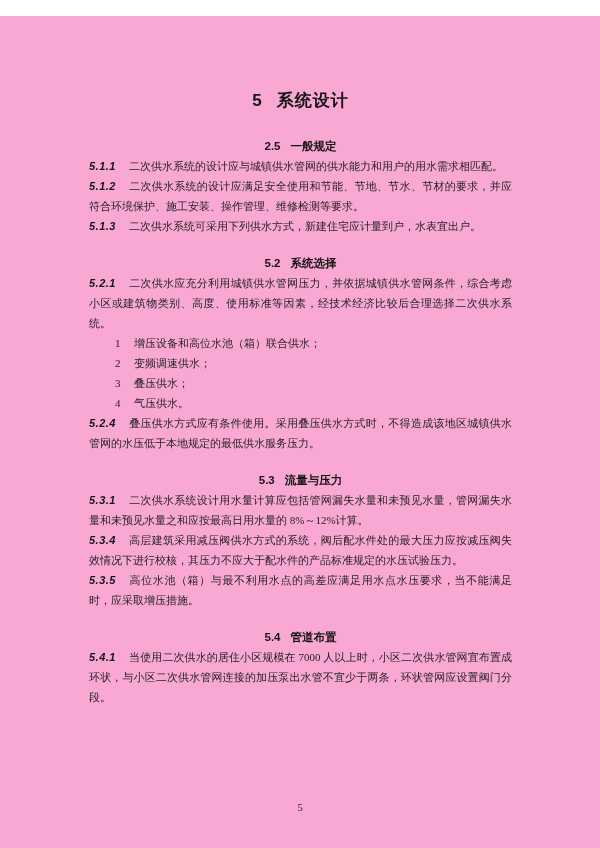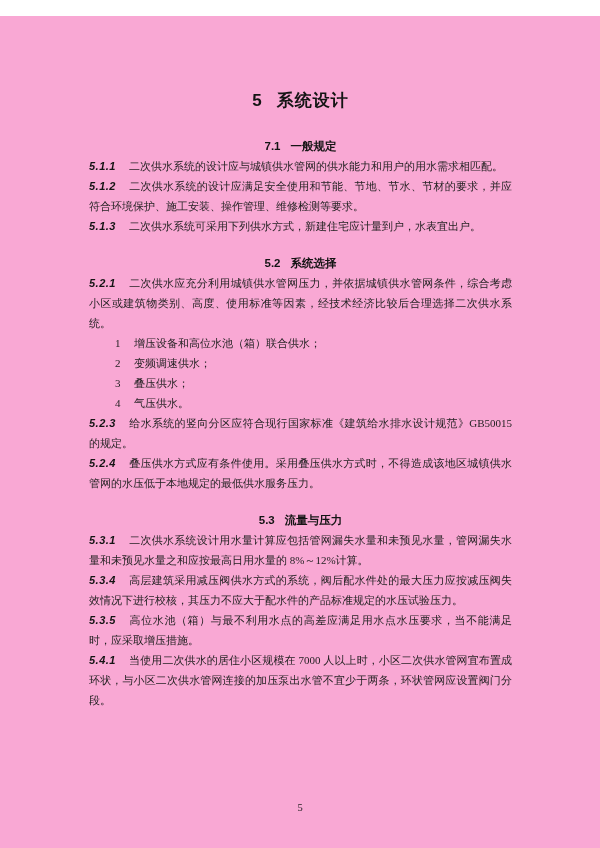--- a/index.html
+++ b/index.html
@@ -85,37 +85,37 @@
   }
 </style>
 </head>
 <body>
 
 <div class="page">
   <div class="content">
 
     <h1 class="chapter-title"><span>5</span><span class="hgap-lg"></span><span>系统设计</span></h1>
 
-    <h2 class="section-heading"><span>7.1</span><span class="hgap-sm"></span><span>一般规定</span></h2>
+    <h2 class="section-heading"><span>2.5</span><span class="hgap-sm"></span><span>一般规定</span></h2>
     <p class="clause"><span class="cnum">5.1.1</span><span>二次供水系统的设计应与城镇供水管网的供水能力和用户的用水需求相匹配。</span></p>
     <p class="clause"><span class="cnum">5.1.2</span><span>二次供水系统的设计应满足安全使用和节能、节地、节水、节材的要求，并应符合环境保护、施工安装、操作管理、维修检测等要求。</span></p>
     <p class="clause"><span class="cnum">5.1.3</span><span>二次供水系统可采用下列供水方式，新建住宅应计量到户，水表宜出户。</span></p>
 
     <h2 class="section-heading"><span>5.2</span><span class="hgap-sm"></span><span>系统选择</span></h2>
     <p class="clause"><span class="cnum">5.2.1</span><span>二次供水应充分利用城镇供水管网压力，并依据城镇供水管网条件，综合考虑小区或建筑物类别、高度、使用标准等因素，经技术经济比较后合理选择二次供水系统。</span></p>
     <p class="list-item"><span class="inum">1</span><span>增压设备和高位水池（箱）联合供水；</span></p>
     <p class="list-item"><span class="inum">2</span><span>变频调速供水；</span></p>
     <p class="list-item"><span class="inum">3</span><span>叠压供水；</span></p>
     <p class="list-item"><span class="inum">4</span><span>气压供水。</span></p>
-    <p class="clause"><span class="cnum">5.2.3</span><span>给水系统的竖向分区应符合现行国家标准《建筑给水排水设计规范》GB50015 的规定。</span></p>
     <p class="clause"><span class="cnum">5.2.4</span><span>叠压供水方式应有条件使用。采用叠压供水方式时，不得造成该地区城镇供水管网的水压低于本地规定的最低供水服务压力。</span></p>
 
     <h2 class="section-heading"><span>5.3</span><span class="hgap-sm"></span><span>流量与压力</span></h2>
     <p class="clause"><span class="cnum">5.3.1</span><span>二次供水系统设计用水量计算应包括管网漏失水量和未预见水量，管网漏失水量和未预见水量之和应按最高日用水量的 8%～12%计算。</span></p>
     <p class="clause"><span class="cnum">5.3.4</span><span>高层建筑采用减压阀供水方式的系统，阀后配水件处的最大压力应按减压阀失效情况下进行校核，其压力不应大于配水件的产品标准规定的水压试验压力。</span></p>
     <p class="clause"><span class="cnum">5.3.5</span><span>高位水池（箱）与最不利用水点的高差应满足用水点水压要求，当不能满足时，应采取增压措施。</span></p>
 
+    <h2 class="section-heading"><span>5.4</span><span class="hgap-sm"></span><span>管道布置</span></h2>
     <p class="clause"><span class="cnum">5.4.1</span><span>当使用二次供水的居住小区规模在 7000 人以上时，小区二次供水管网宜布置成环状，与小区二次供水管网连接的加压泵出水管不宜少于两条，环状管网应设置阀门分段。</span></p>
 
   </div>
 
   <div class="page-number">5</div>
 </div>
 
 </body></html>

